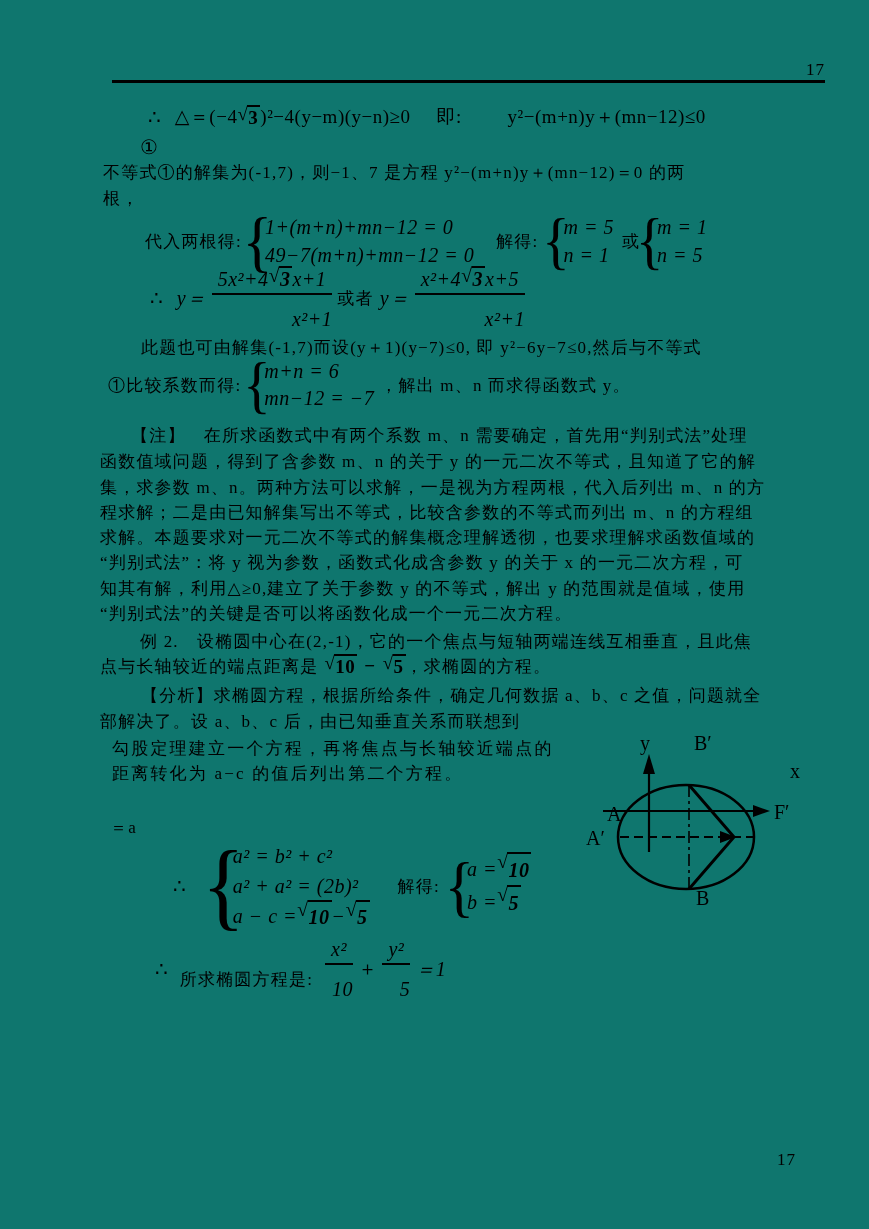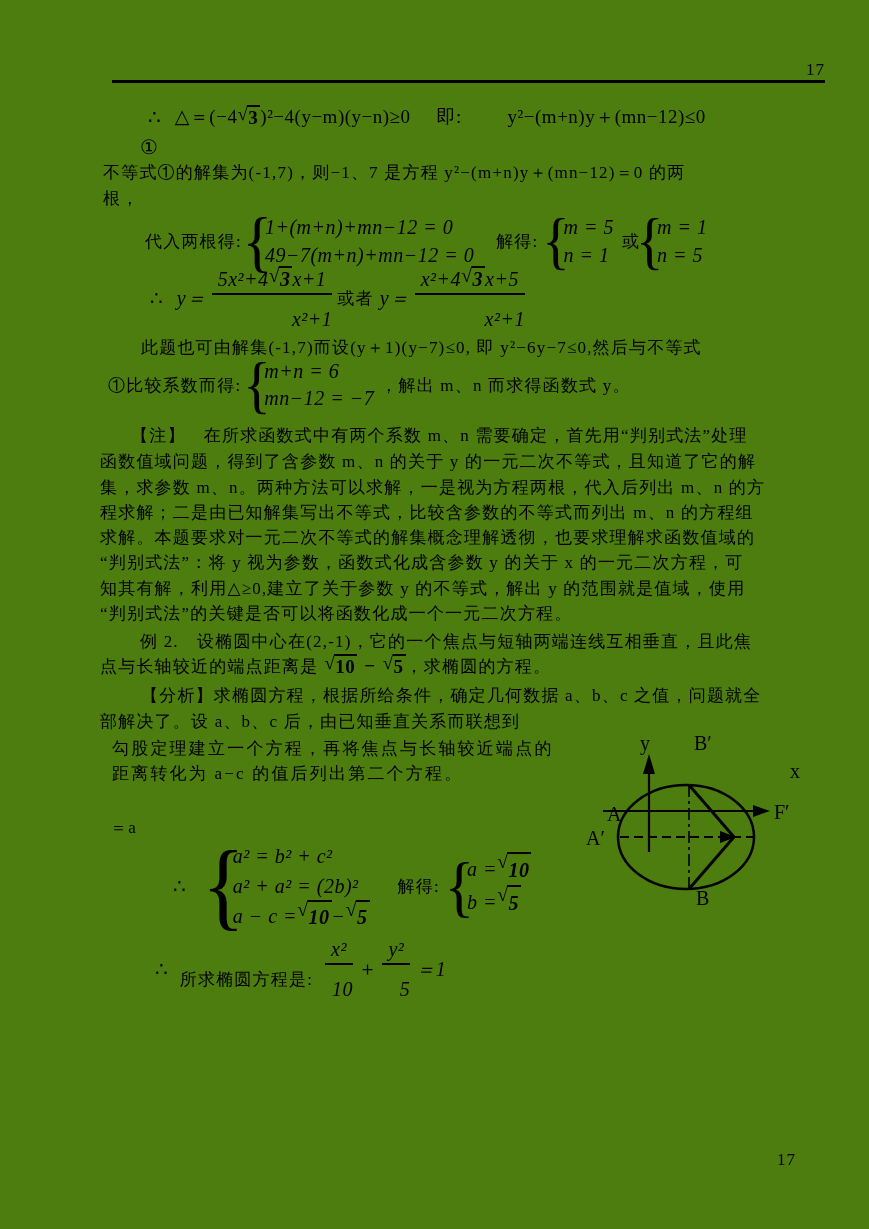--- a/index.html
+++ b/index.html
@@ -1,19 +1,19 @@
 <!DOCTYPE html>
 <html><head>
 <meta charset="utf-8">
 <style>
   * { margin:0; padding:0; box-sizing:border-box; }
   html,body { background:#888; }
   .page {
     position:relative; width:869px; height:1229px; margin:0 auto;
-    background:#4d7c0f; color:#000;
+    background:#0f766e; color:#000;
     font-family:"Liberation Serif","DejaVu Serif",serif;
     overflow:hidden;
   }
   .abs { position:absolute; white-space:nowrap; }
   .cjk { font-size:17px; letter-spacing:1.2px; }
   .cjk2 { font-size:19px; letter-spacing:0.4px; }
   .upmath { font-size:19px; letter-spacing:0.5px; }
   .math { font-style:italic; font-size:20px; letter-spacing:0.5px; }
   .tf { font-size:20px; }
   .row { display:flex; align-items:center; }

